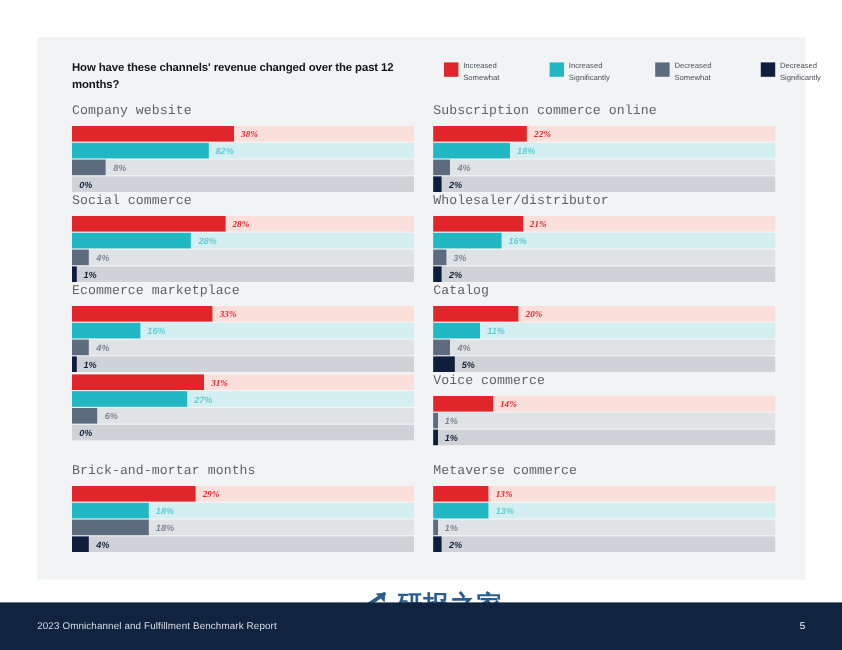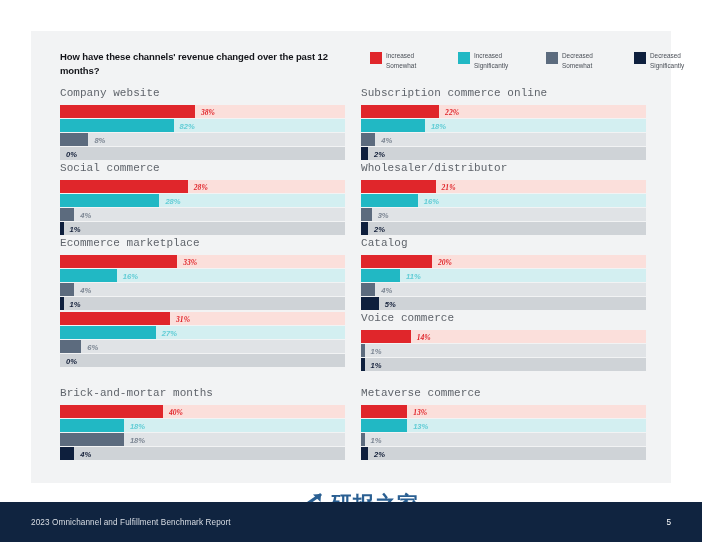--- a/index.html
+++ b/index.html
@@ -356,21 +356,21 @@
                 <div class="bar-value" style="left: 6px;">0%</div>
               </div>
             </div>
           </div>
           <div class="group">
             <div class="group-title">Brick-and-mortar months</div>
             <div class="bars">
               <div class="bar-row row-0">
                 <div class="bar-track"></div>
                 <div class="bar-fill" style="width: 102.95px;"></div>
-                <div class="bar-value" style="left: 108.95px;">40%</div>
+                <div class="bar-value" style="left: 108.95px;">29%</div>
               </div>
               <div class="bar-row row-1">
                 <div class="bar-track"></div>
                 <div class="bar-fill" style="width: 63.9px;"></div>
                 <div class="bar-value" style="left: 69.9px;">18%</div>
               </div>
               <div class="bar-row row-2">
                 <div class="bar-track"></div>
                 <div class="bar-fill" style="width: 63.9px;"></div>
                 <div class="bar-value" style="left: 69.9px;">18%</div>

